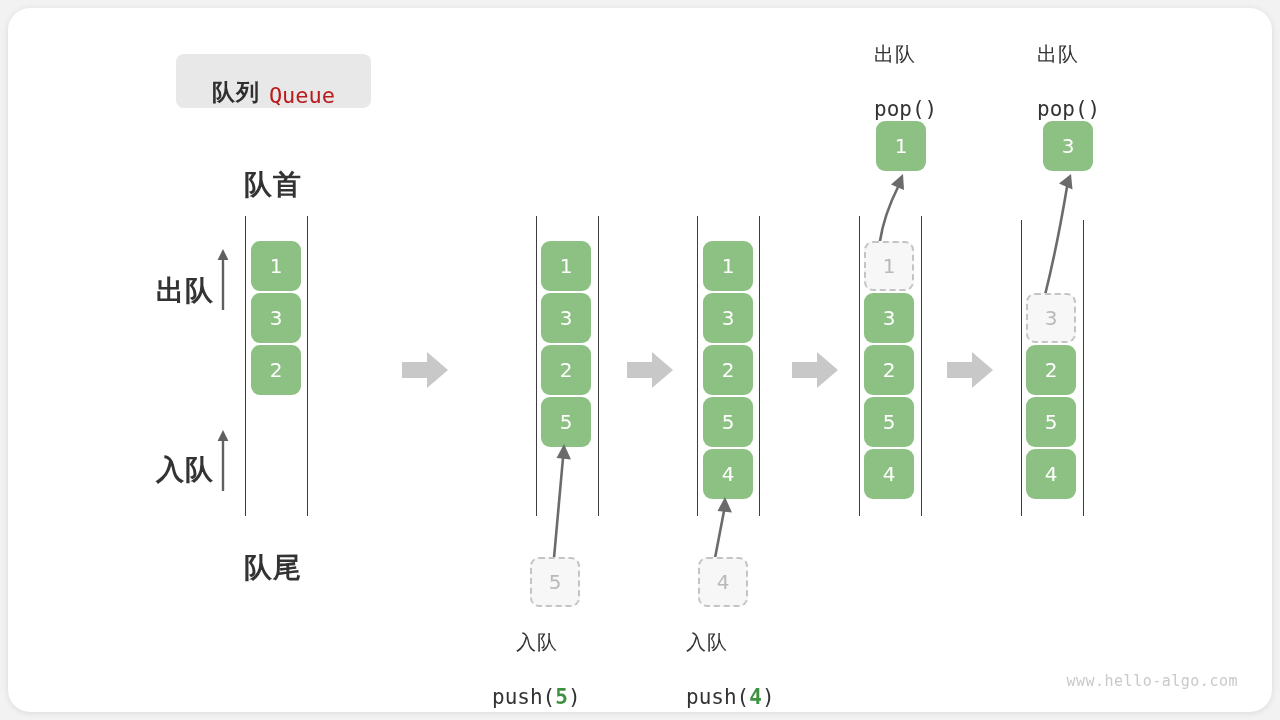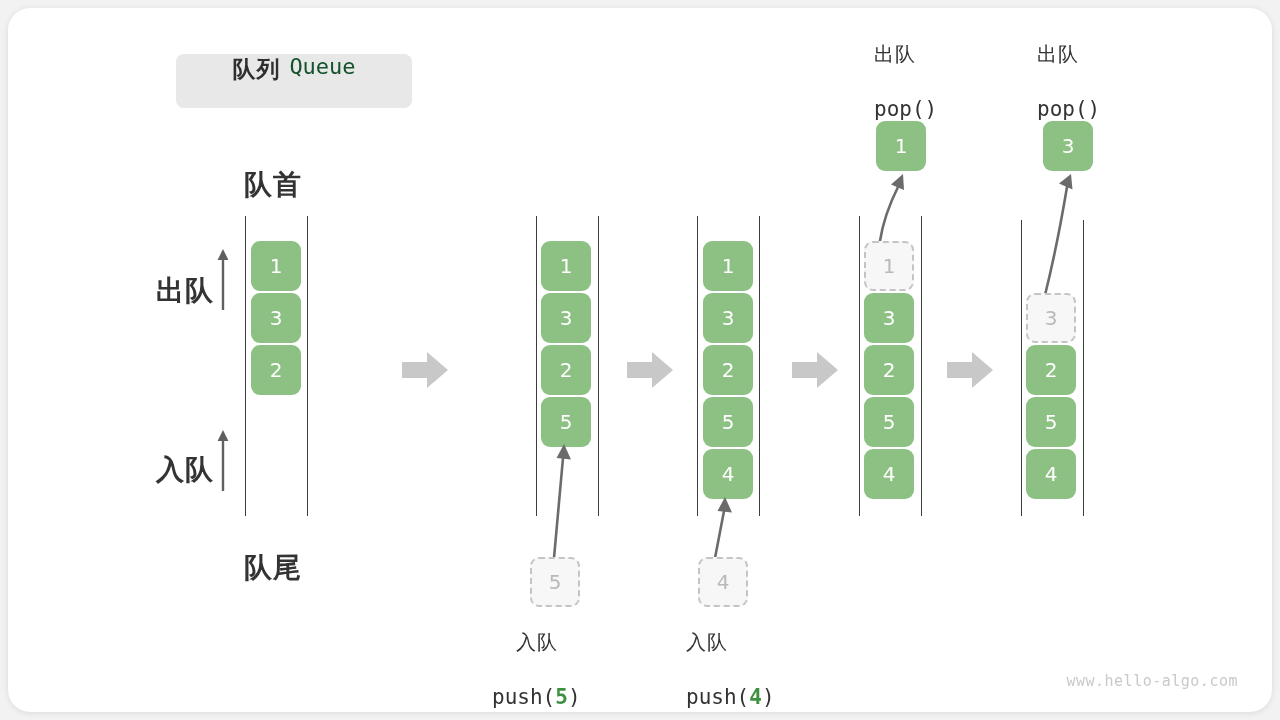--- a/index.html
+++ b/index.html
@@ -22,38 +22,38 @@
     background: #ffffff;
     border-radius: 22px;
     box-shadow: 0 1px 6px rgba(0,0,0,0.10);
     overflow: hidden;
   }
   .abs { position: absolute; }
 
   
   #title-chip {
     left: 168px; top: 46px;
-    width: 236px; height: 54px;
+    width: 195px; height: 54px;
     background: #e8e8e8;
     border-radius: 8px;
     display: flex;
-    align-items: flex-start;
+    align-items: flex-end;
     justify-content: center;
     gap: 9px;
   }
   #title-chip .cn {
     font-size: 23px;
     font-weight: bold;
     color: #2f2f2f;
     letter-spacing: 1px;
   }
   #title-chip .en {
     font-family: "DejaVu Sans Mono", "Liberation Mono", monospace;
     font-size: 22px;
-    color: #14532d;
+    color: #b91c1c;
   }
 
   
   .cnlabel {
     font-size: 28px;
     font-weight: bold;
     color: #333333;
     white-space: nowrap;
     letter-spacing: 1px;
   }

